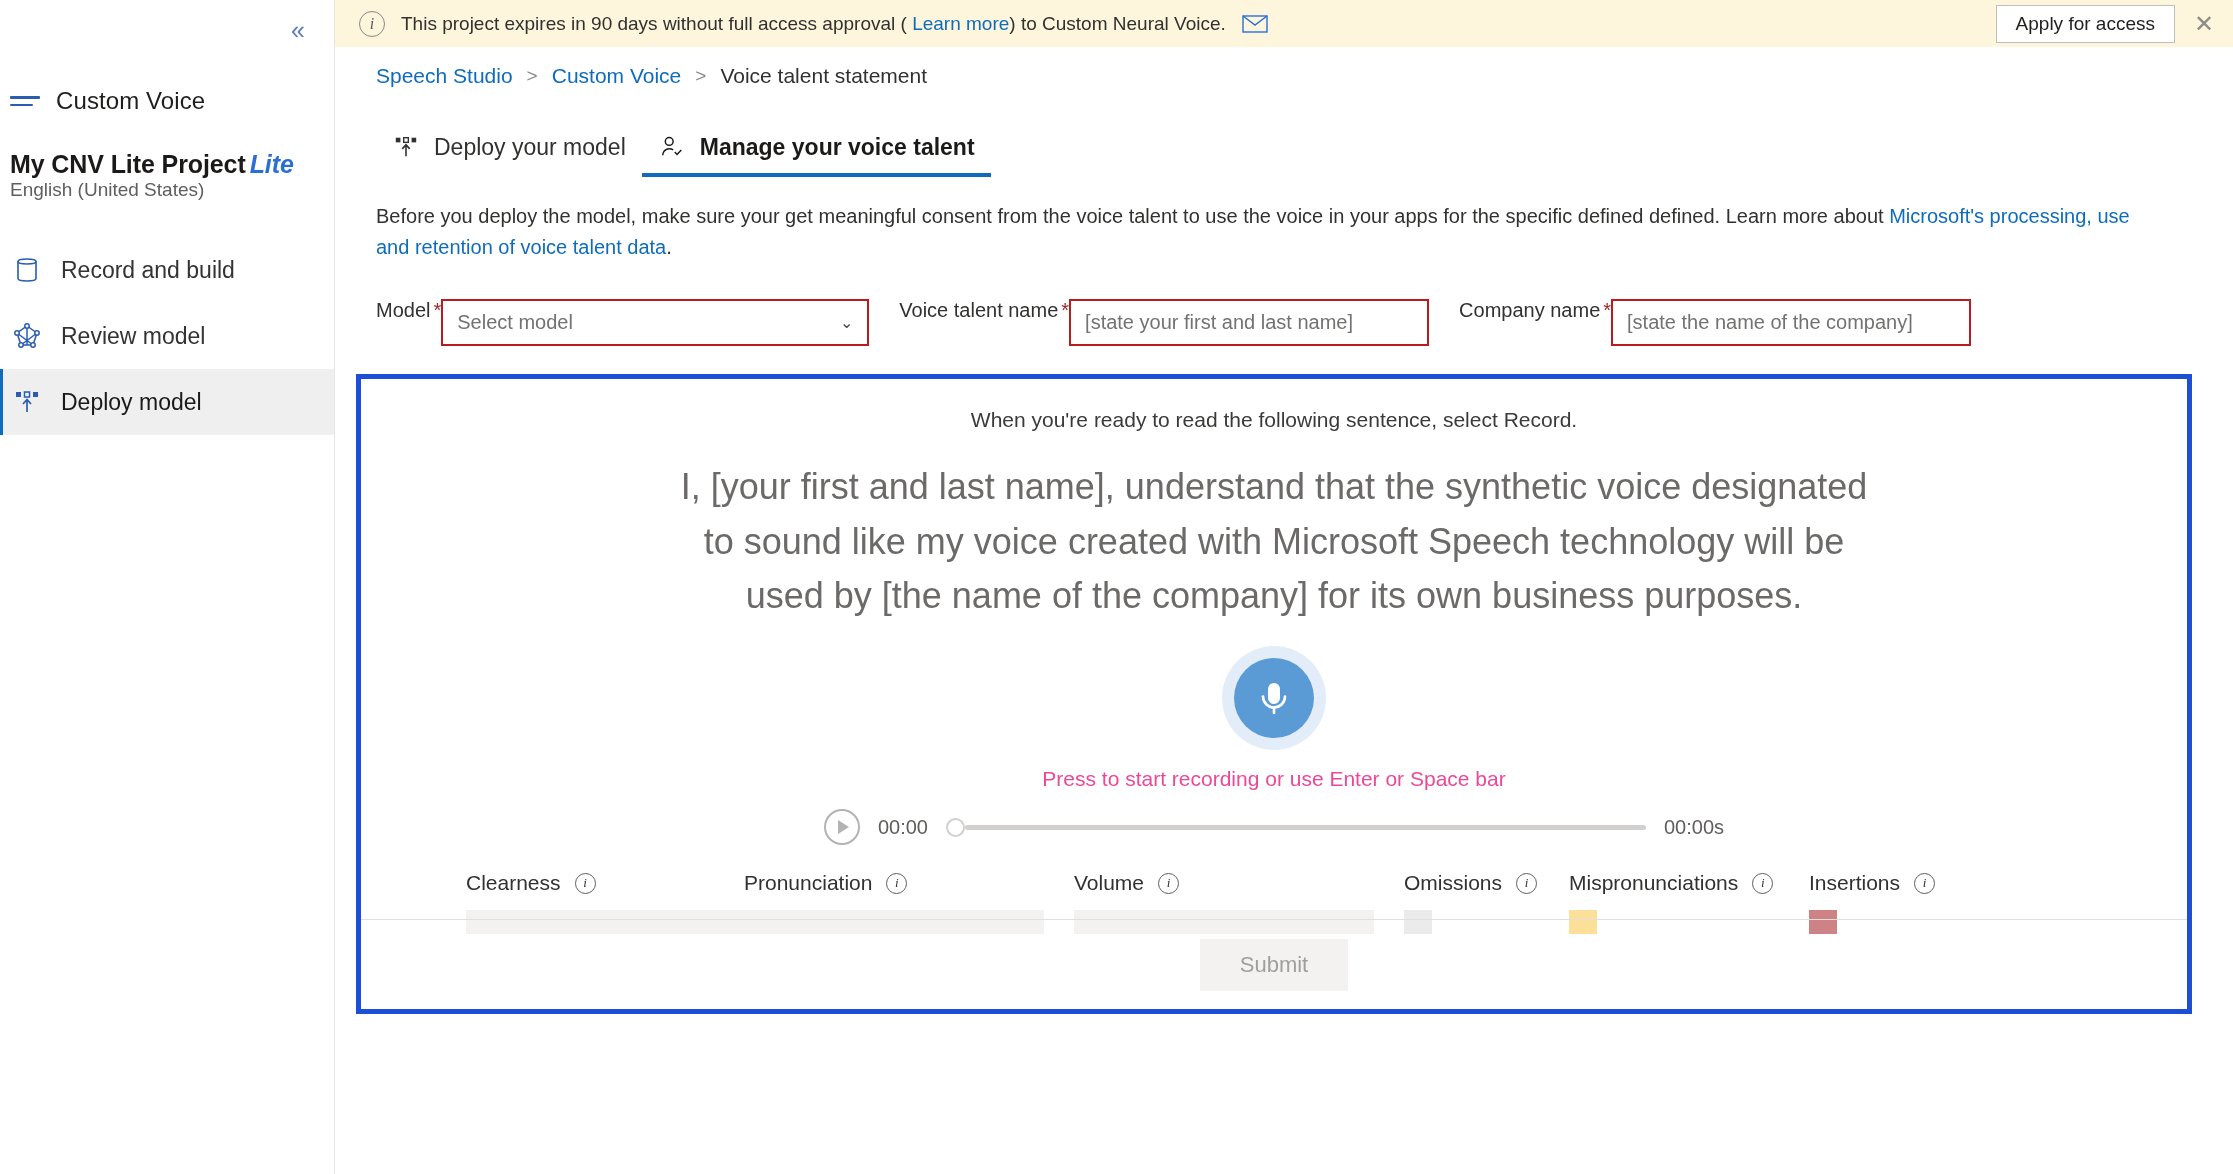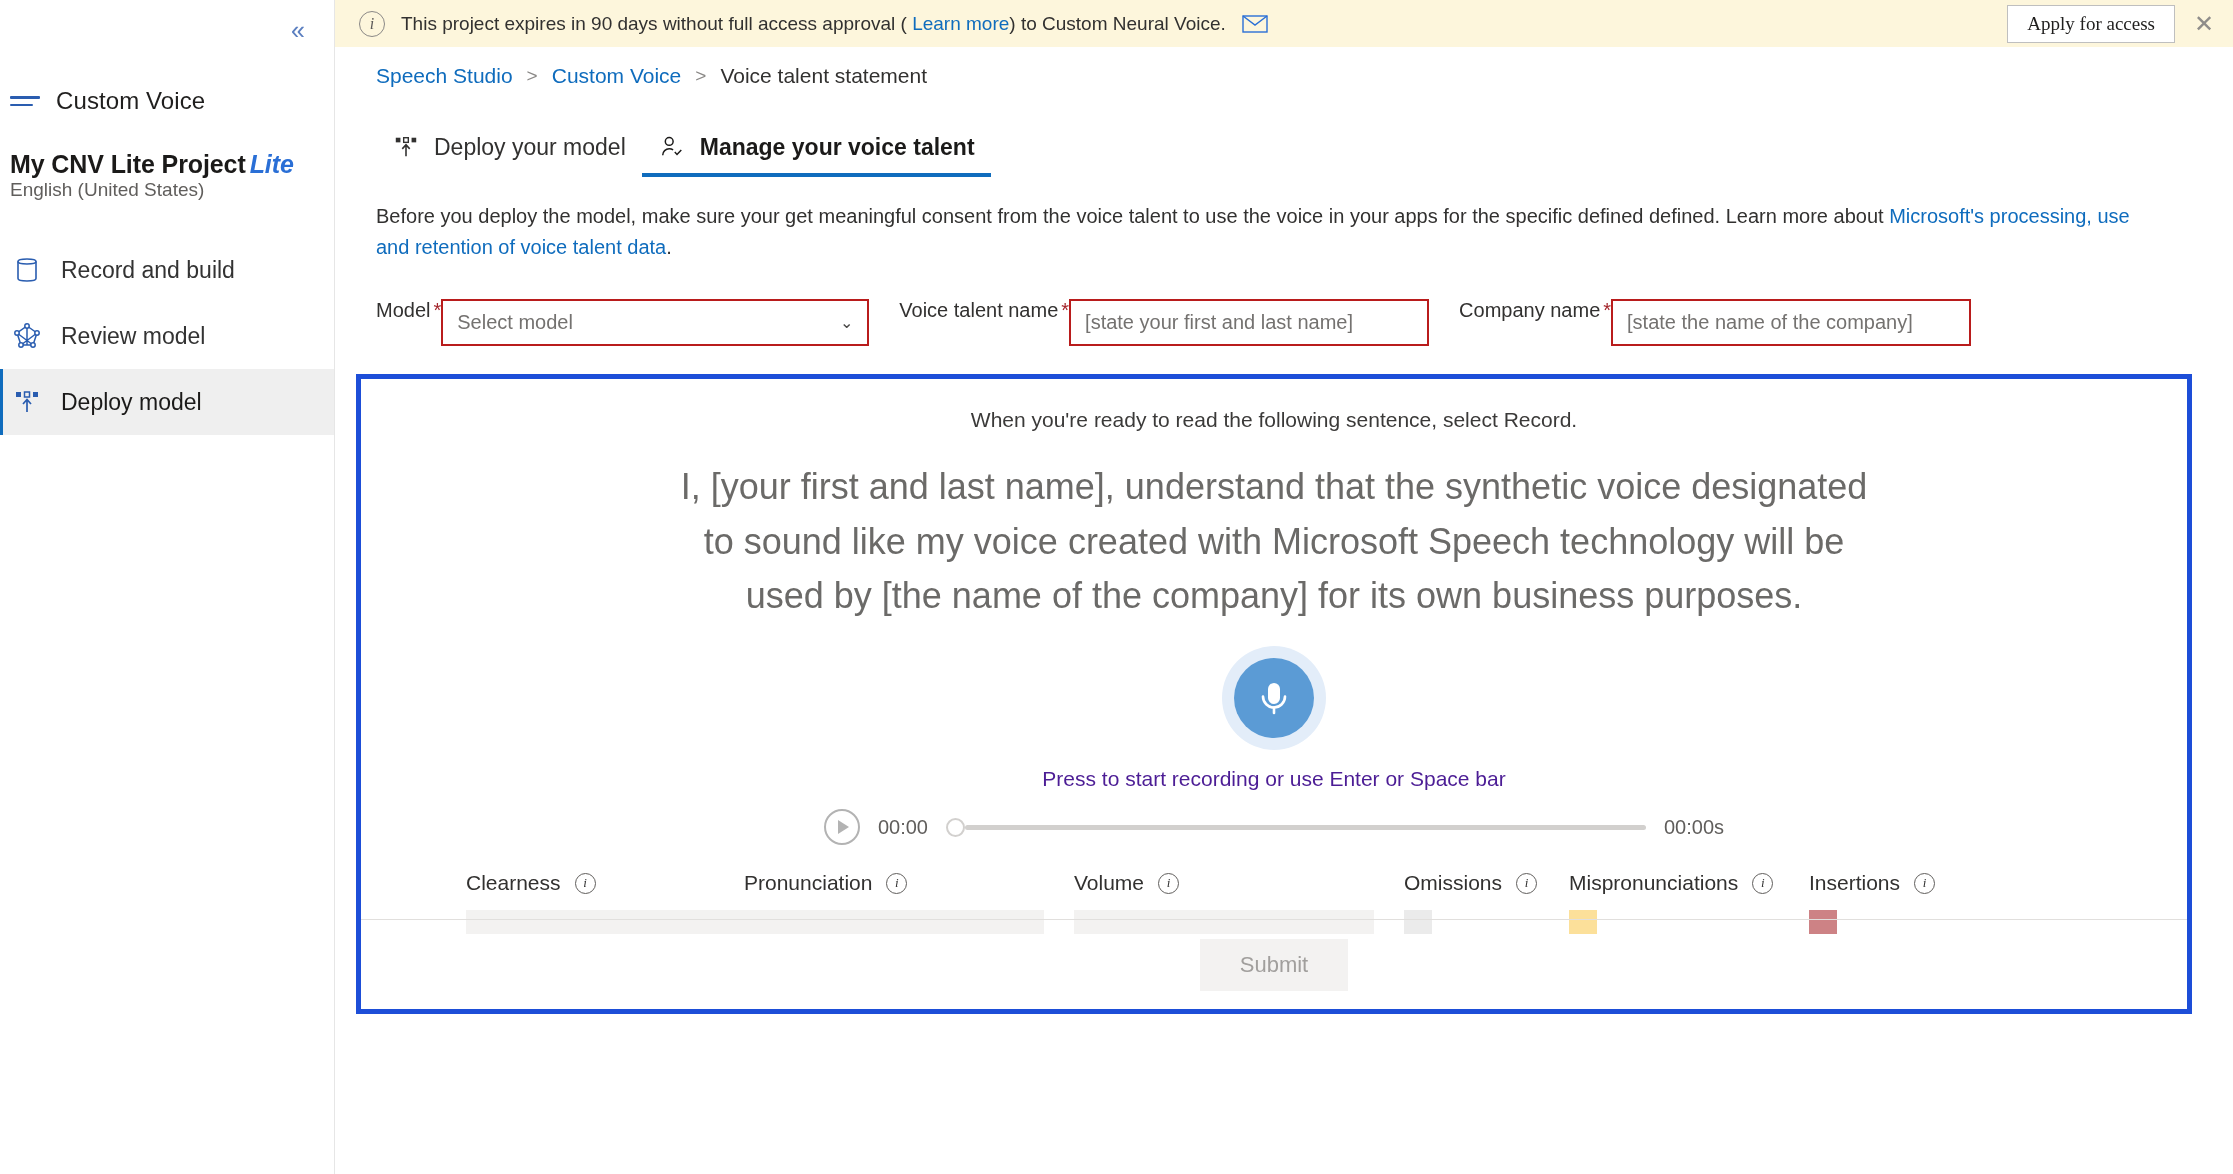--- a/index.html
+++ b/index.html
@@ -81,21 +81,21 @@
   .banner-text a { color: #0f6cbd; text-decoration: none; }
   .banner-mail {
     margin-left: 16px; width: 26px; height: 20px; position: relative;
     display:inline-block; vertical-align: middle;
   }
   .banner-actions { position: absolute; right: 14px; top: 0; height: 47px; display:flex; align-items:center; gap: 14px; }
   .apply-btn {
     background: #ffffff; border: 1px solid #bfbfbf;
     height: 38px; padding: 0 19px;
     font-size: 19px; color: #201f1e; cursor: pointer;
-    font-family: Liberation Serif, serif;
+    font-family: Liberation Sans, sans-serif;
     display:flex; align-items:center;
   }
   .banner-close {
     width: 30px; height: 30px; display:flex; align-items:center; justify-content:center;
     color: #8f8d8a; font-size: 24px; cursor: pointer; font-weight: 300;
   }
 
   
   .breadcrumb {
     display: flex; align-items: center; gap: 14px;
@@ -158,21 +158,21 @@
   .mic-wrap { display: flex; justify-content: center; margin-top: 22px; }
   .mic-outer {
     width: 104px; height: 104px; border-radius: 50%;
     background: #e3edf9; display: flex; align-items: center; justify-content: center;
     cursor: pointer;
   }
   .mic-inner {
     width: 80px; height: 80px; border-radius: 50%;
     background: #5b9bd5; display: flex; align-items: center; justify-content: center;
   }
-  .mic-hint { text-align: center; font-size: 21px; color: #4c1d95; margin-top: 17px; }
+  .mic-hint { text-align: center; font-size: 21px; color: #ec4899; margin-top: 17px; }
 
   .player {
     display: flex; align-items: center; gap: 18px;
     padding: 0 0 0 0; margin-top: 18px;
     justify-content: center;
   }
   .play-btn {
     width: 36px; height: 36px; border-radius: 50%;
     border: 2px solid #b3b3b3; display:flex; align-items:center; justify-content:center;
     cursor: pointer; flex: 0 0 36px;

